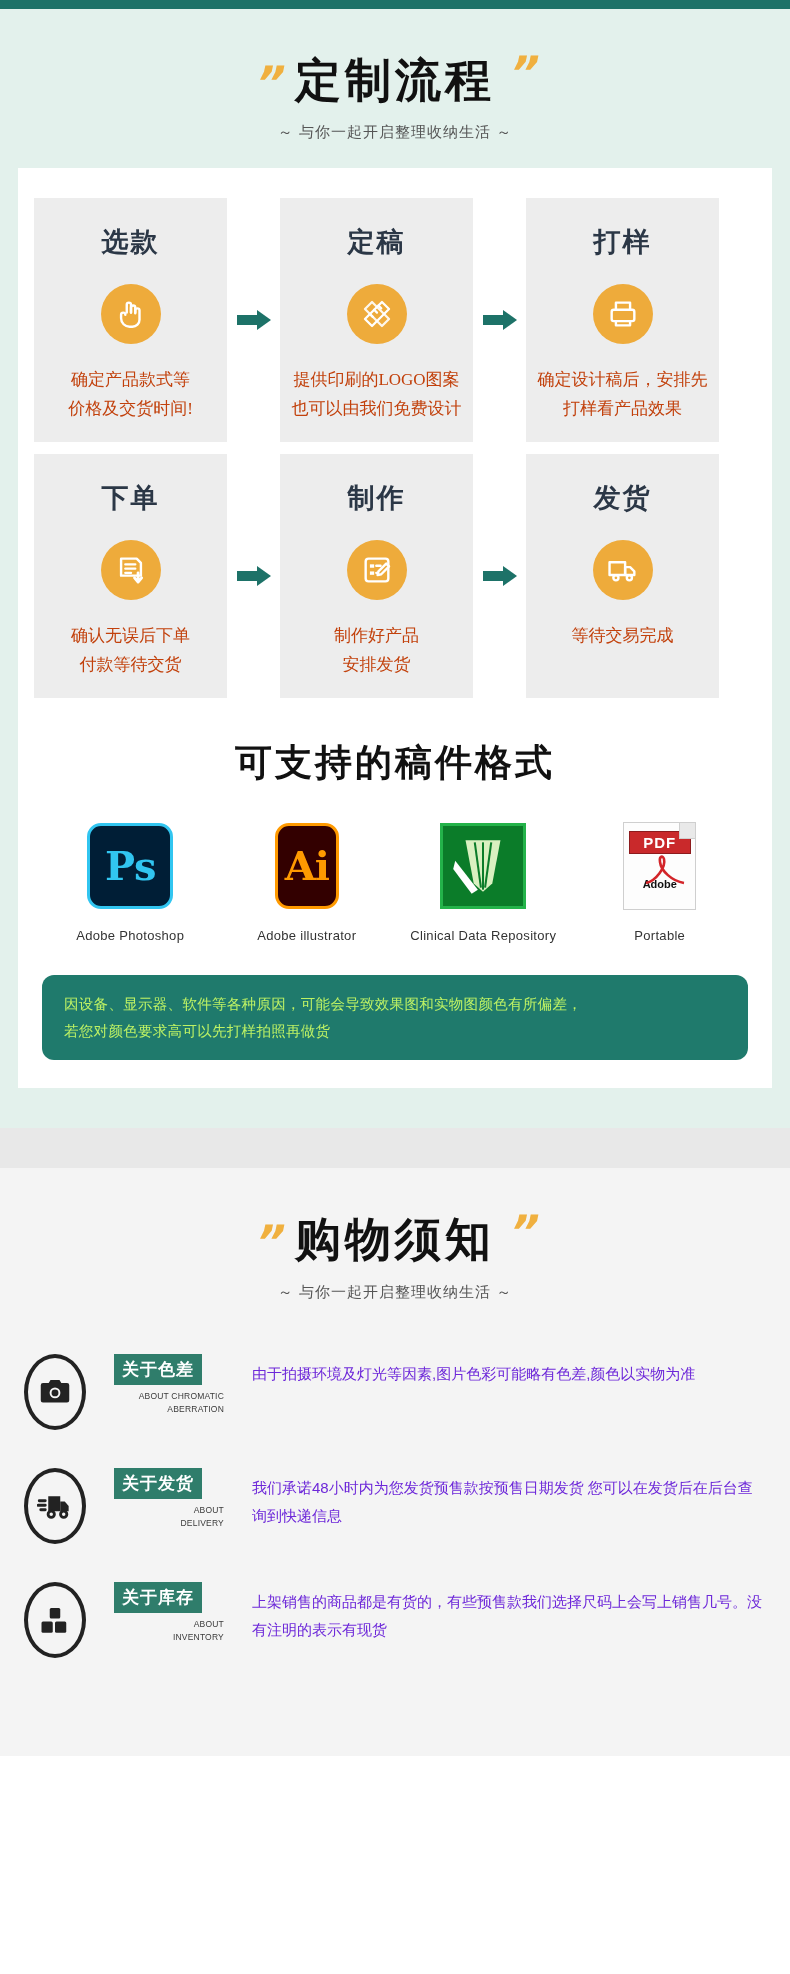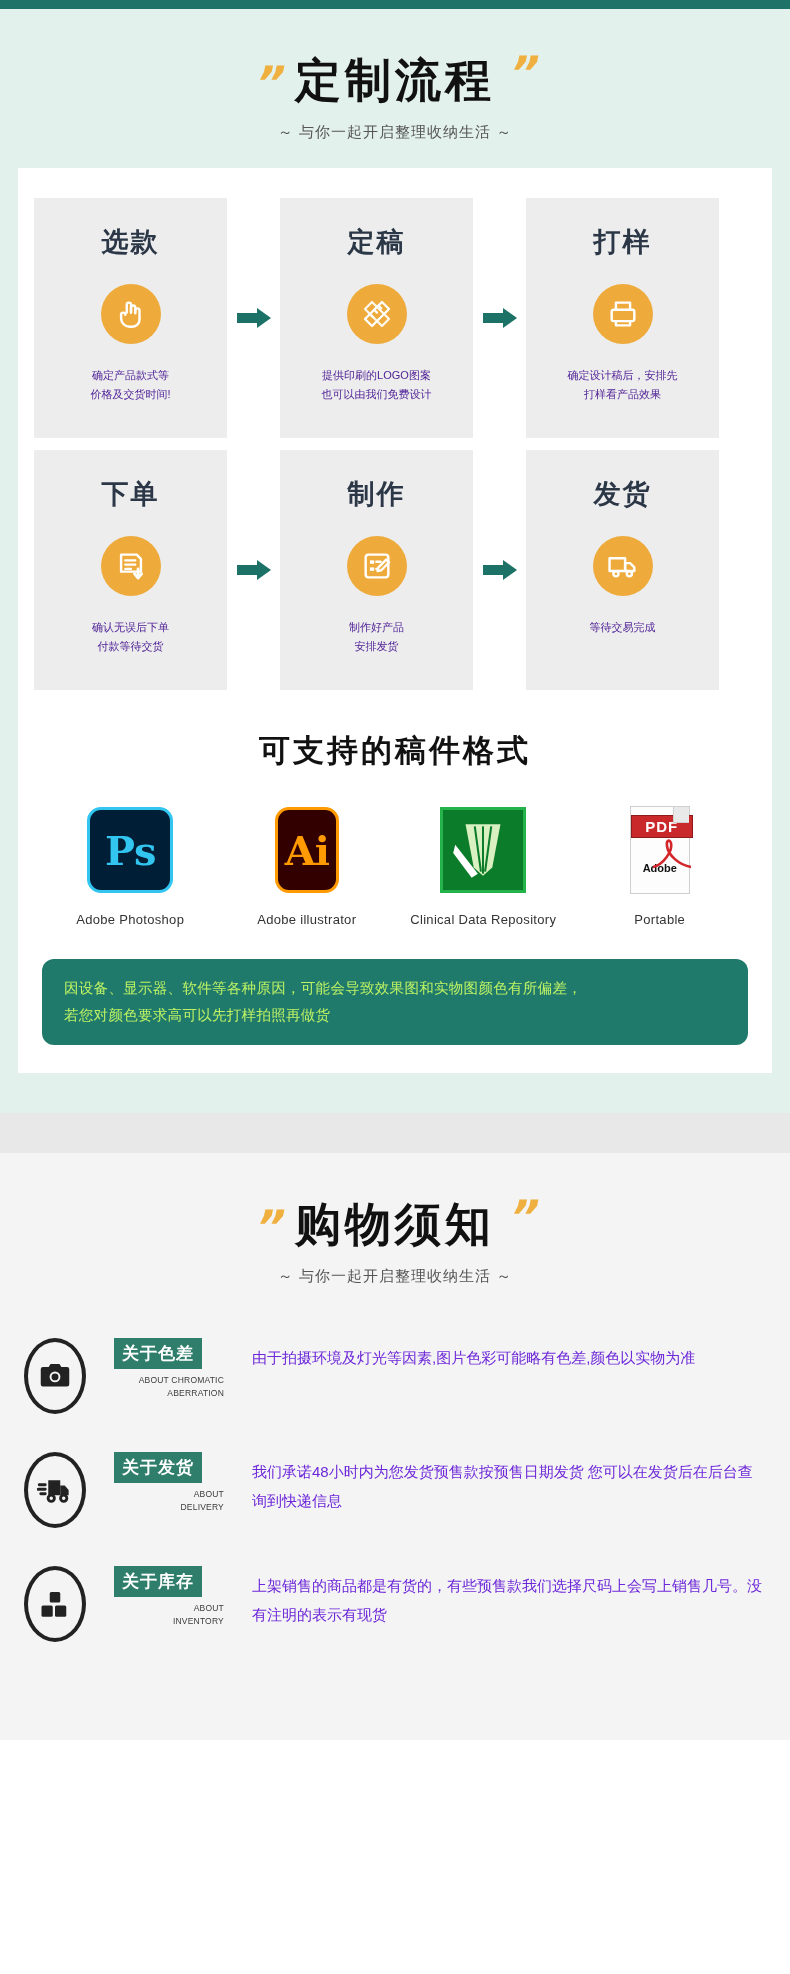--- a/index.html
+++ b/index.html
@@ -35,55 +35,55 @@
     background:#ededed; width:193px; min-height:240px;
     display:flex; flex-direction:column; align-items:center;
     padding:26px 10px 18px 10px;
   }
   .flow-step-name { font-size:27px; font-weight:bold; color:#2b3746; letter-spacing:2px; }
   .icon-circle {
     width:60px; height:60px; border-radius:50%; background:#eeab3b;
     margin:24px 0 22px 0; display:flex; align-items:center; justify-content:center;
   }
   .icon-circle svg { width:34px; height:34px; }
-  .flow-desc { font-size:11px; color:#4c1d95; line-height:1.7; text-align:center; }
+  .flow-desc { font-size:17px; color:#c2410c; line-height:1.7; text-align:center;font-family:Liberation Serif, serif; }
 
   .arrow-gap { width:53px; display:flex; align-items:center; justify-content:center; }
   .arrow {
     width:34px; height:20px; position:relative;
   }
   .arrow .shaft { position:absolute; left:0; top:5px; width:20px; height:10px; background:#1d7268; }
   .arrow .head {
     position:absolute; right:0; top:0; width:0; height:0;
     border-top:10px solid transparent; border-bottom:10px solid transparent;
     border-left:14px solid #1d7268;
   }
 
   
-  .formats-title { text-align:center; font-size:31px; font-weight:bold; color:#111;
+  .formats-title { text-align:center; font-size:37px; font-weight:bold; color:#111;
                    letter-spacing:3px; margin:40px 0 30px 0; font-family:"DejaVu Sans",sans-serif; }
   .formats-row { display:flex; justify-content:space-around; align-items:flex-end; padding:0 8px; }
   .fmt { width:150px; text-align:center; }
   .fmt-art { height:96px; display:flex; align-items:center; justify-content:center; }
   .fmt-label { margin-top:14px; font-size:13px; color:#333; letter-spacing:0.3px; }
 
   
   .ps-icon { width:86px; height:86px; border-radius:14px; background:#001e36;
              border:3px solid #31c5f0; display:flex; align-items:center; justify-content:center; }
   .ps-icon span { color:#31c5f0; font-size:40px; font-weight:bold; font-family:"DejaVu Serif",serif; letter-spacing:-1px;}
   
   .ai-icon { width:64px; height:86px; border-radius:14px; background:#330000;
              border:3px solid #ff9a00; display:flex; align-items:center; justify-content:center; }
   .ai-icon span { color:#ff9a00; font-size:40px; font-weight:bold; font-family:"DejaVu Serif",serif; letter-spacing:-1px;}
   
   .cdr-icon { width:86px; height:86px; background:#0b7c29; border:3px solid #24b34a;
               display:flex; align-items:center; justify-content:center; }
   
-  .pdf-icon { width:60px; height:88px; background:#fdfdfd; border:1px solid #cfcfcf; position:relative;
-              display:flex; flex-direction:column; }
+  .pdf-icon { width:73px; height:88px; background:#fdfdfd; border:1px solid #cfcfcf; position:relative;
+              display:flex; flex-direction:column; align-items:center; }
   .pdf-badge { background:#c9292b; color:#fff; font-size:15px; font-weight:bold; letter-spacing:1px;
                width:62px; text-align:center; margin-top:8px; padding:2px 0; border:1px solid #8d1b1d; }
   .pdf-adobe { font-size:11px; font-weight:bold; color:#111; margin-top:24px; }
   .pdf-swoosh { position:absolute; left:16px; top:30px; width:50px; height:34px; }
   .pdf-corner { position:absolute; right:0; top:0; width:16px; height:16px;
                 background:#e9e9e9; border-left:1px solid #cfcfcf; border-bottom:1px solid #cfcfcf; }
 
   
   .notice {
     margin:32px 8px 0 8px; background:#1f7a6c; color:#bef264; border-radius:12px;

